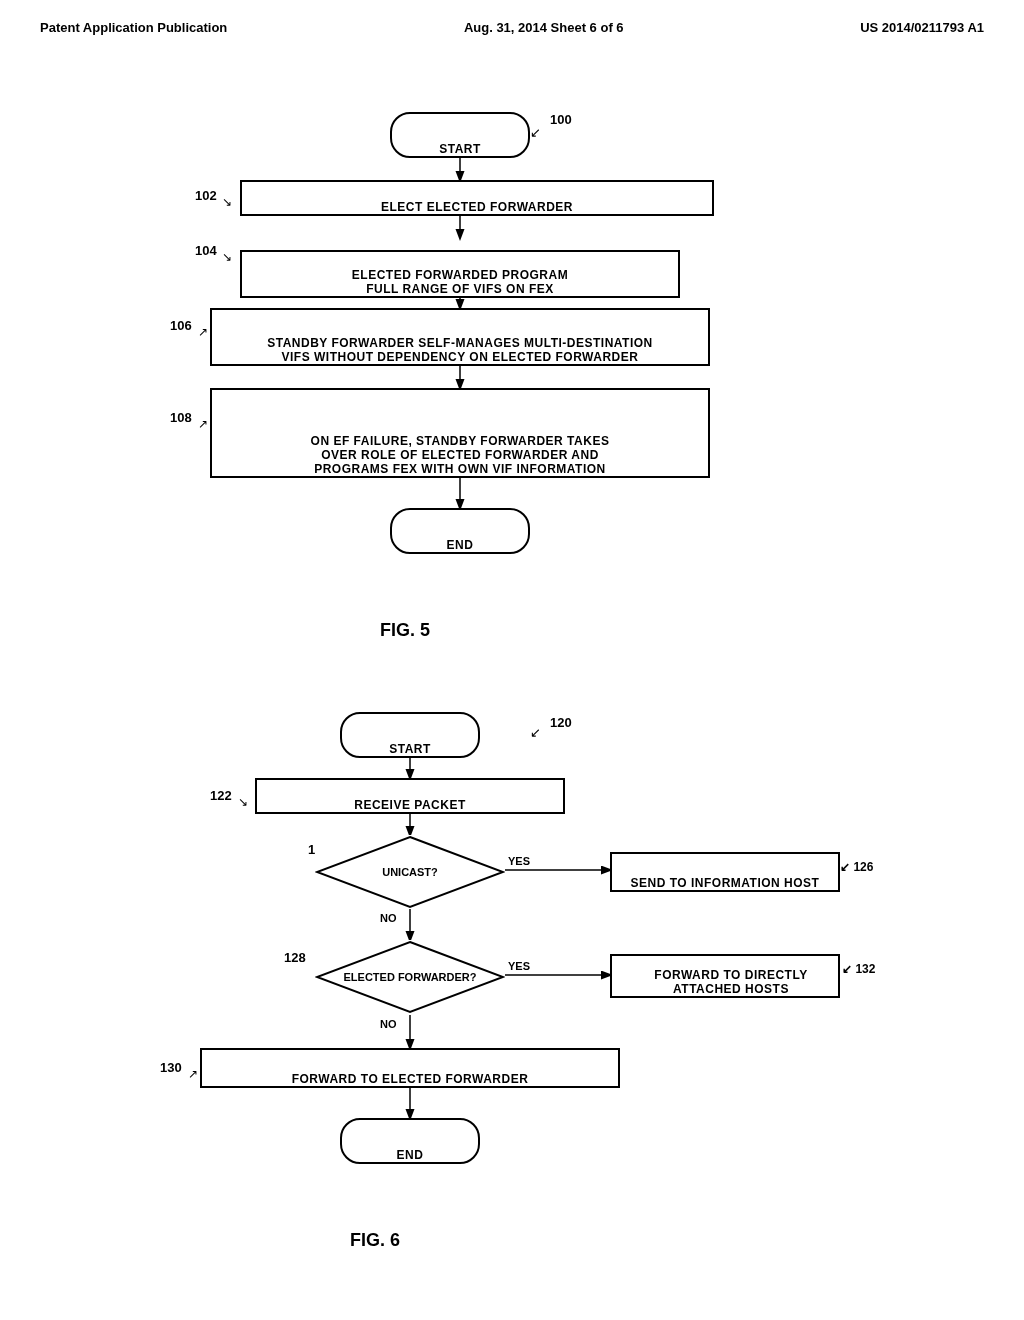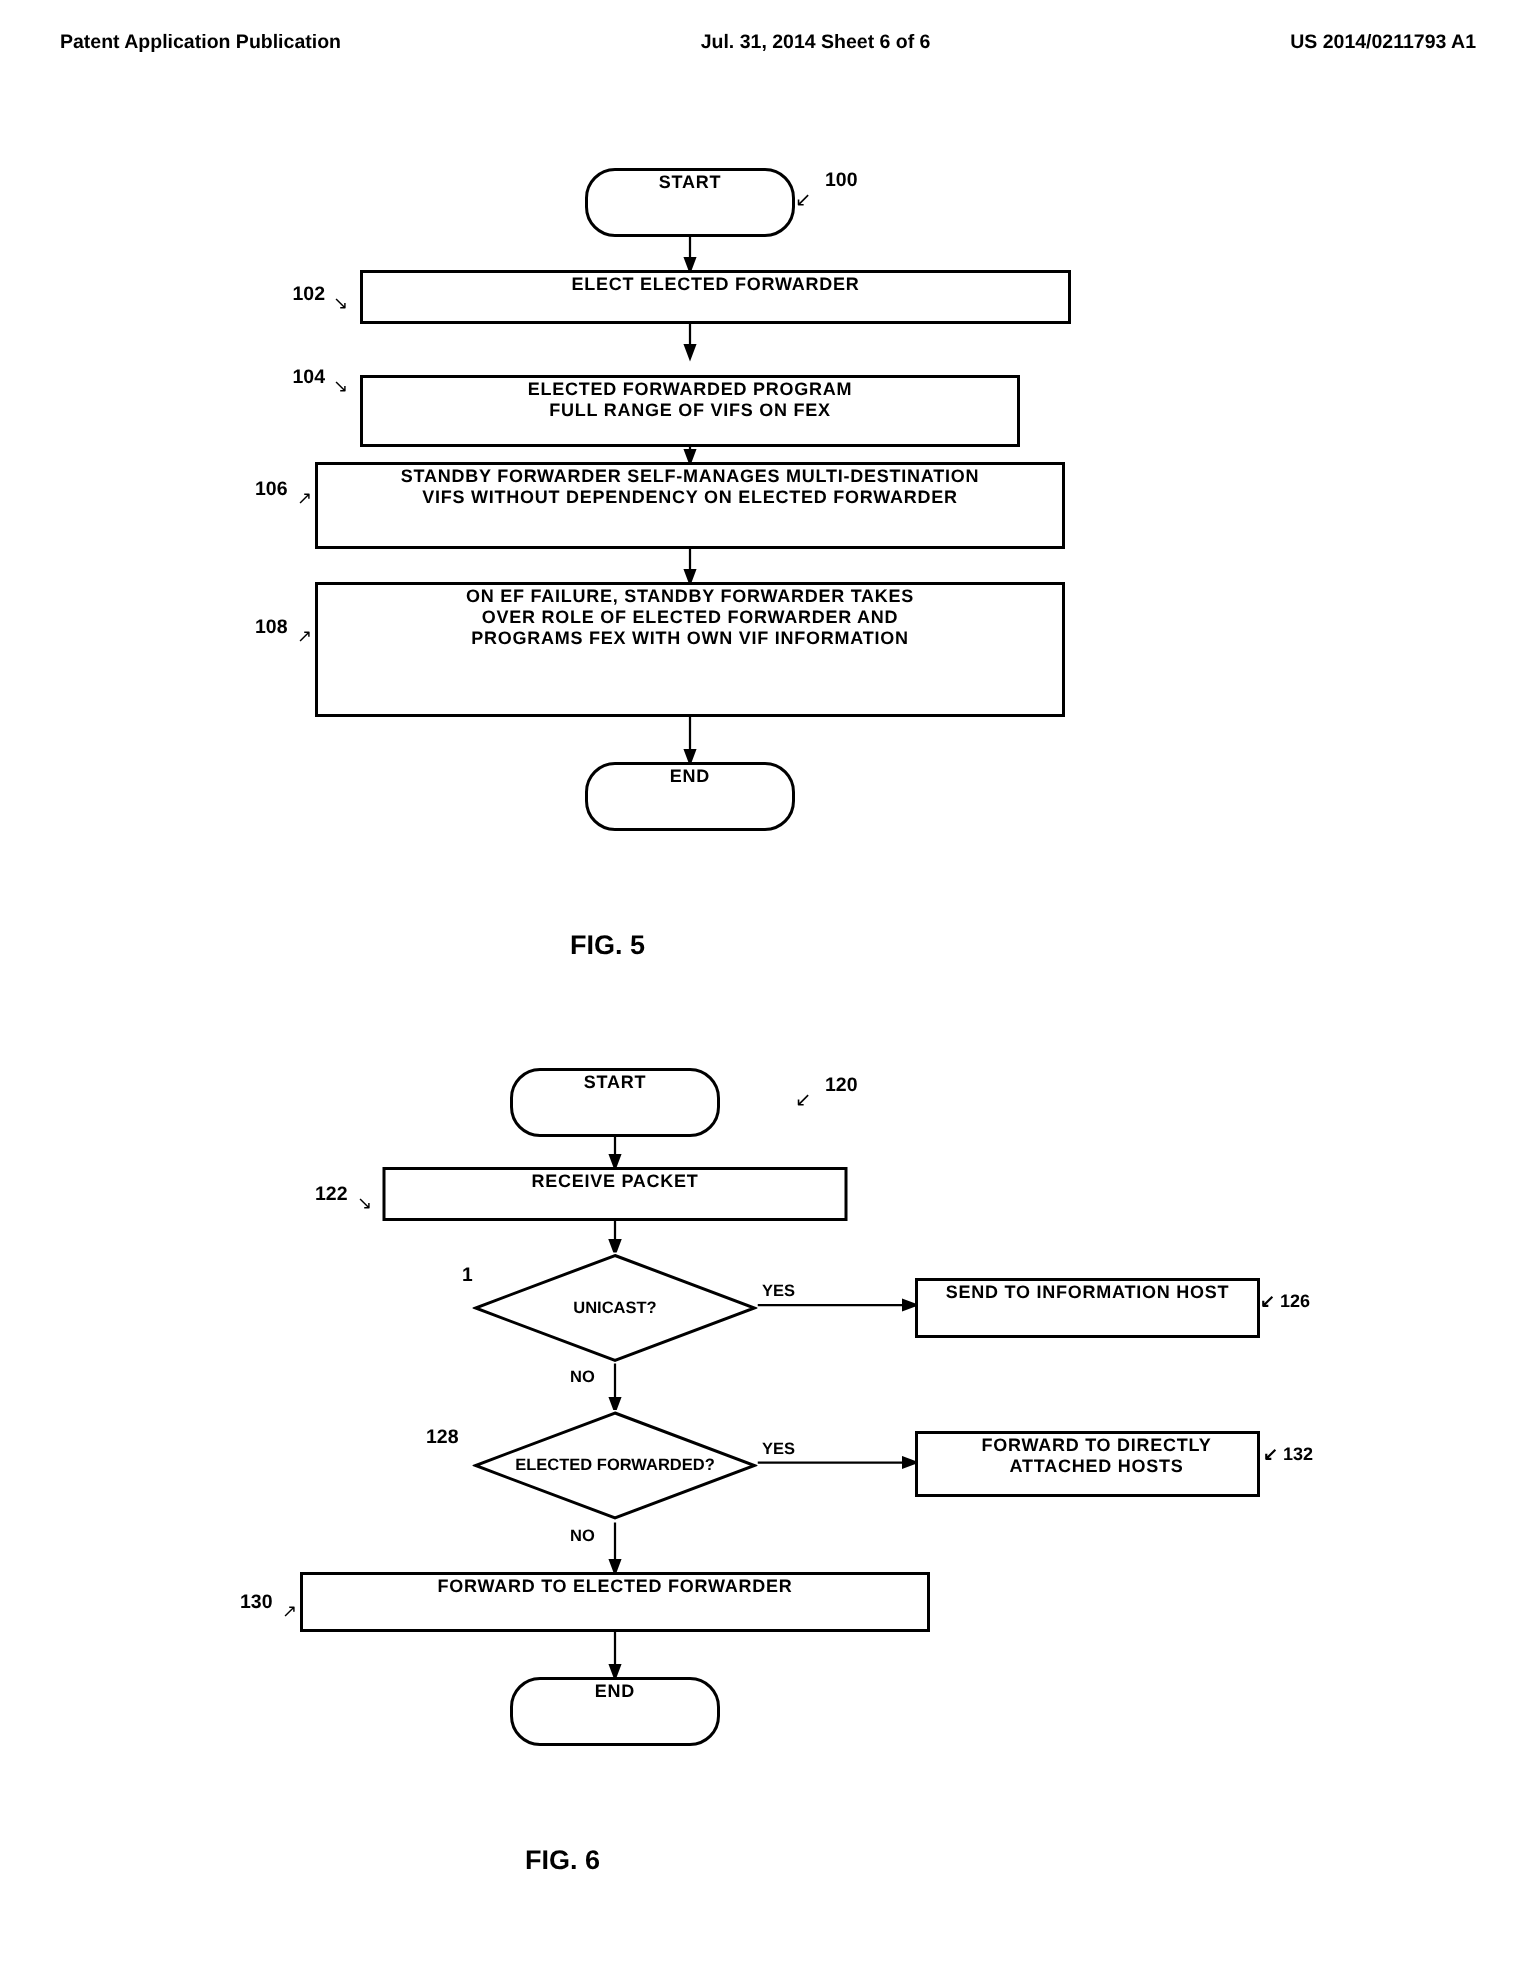--- a/index.html
+++ b/index.html
@@ -37,21 +37,21 @@
     .fig6-container {
       position: relative;
       width: 100%;
       height: 680px;
     }
     .flowchart-box {
       position: absolute;
       border: 2px solid #000;
       background: #fff;
       display: flex;
-      align-items: flex-start;
+      align-items: flex-end;
       justify-content: center;
       text-align: center;
       font-size: 12px;
       font-weight: bold;
       letter-spacing: 0.5px;
     }
     .rounded-rect {
       border-radius: 20px;
     }
     .diamond {
@@ -103,21 +103,21 @@
       overflow: visible;
     }
   </style>
 </head>
 <body>
 
 <div class="page">
 
   <div class="header">
     <span>Patent Application Publication</span>
-    <span>Jul. 31, 2014   Sheet 6 of 6</span>
+    <span>Aug. 31, 2014   Sheet 6 of 6</span>
     <span>US 2014/0211793 A1</span>
   </div>
 
   <div class="fig5-container">
 
     <svg class="connector">
       <defs>
         <marker id="arrow" markerWidth="8" markerHeight="8" refX="6" refY="3" orient="auto">
           <path d="M0,0 L0,6 L8,3 z" fill="#000"></path>
         </marker>
@@ -230,21 +230,21 @@
       <span>SEND TO INFORMATION HOST</span>
     </div>
     <span class="label" style="left:800px; top:200px; font-size:12px;">↙ 126</span>
 
     <span class="label" style="left:244px; top:290px;">128</span>
     <div class="diamond" style="left:275px; top:280px; width:190px; height:74px;">
       <svg viewBox="0 0 190 74" xmlns="http://www.w3.org/2000/svg">
         <polygon points="95,2 188,37 95,72 2,37" fill="white" stroke="black" stroke-width="2"></polygon>
       </svg>
       <span class="diamond-text">ELECTED
-FORWARDED?</span>
+FORWARDER?</span>
     </div>
 
     <span class="yes-no-label" style="left:468px; top:300px;">YES</span>
 
     <span class="yes-no-label" style="left:340px; top:358px;">NO</span>
 
     <div class="flowchart-box" style="left:570px; top:294px; width:230px; height:44px;padding-left:12px;">
       <span style="white-space: pre-line;">FORWARD TO DIRECTLY
 ATTACHED HOSTS</span>
     </div>

